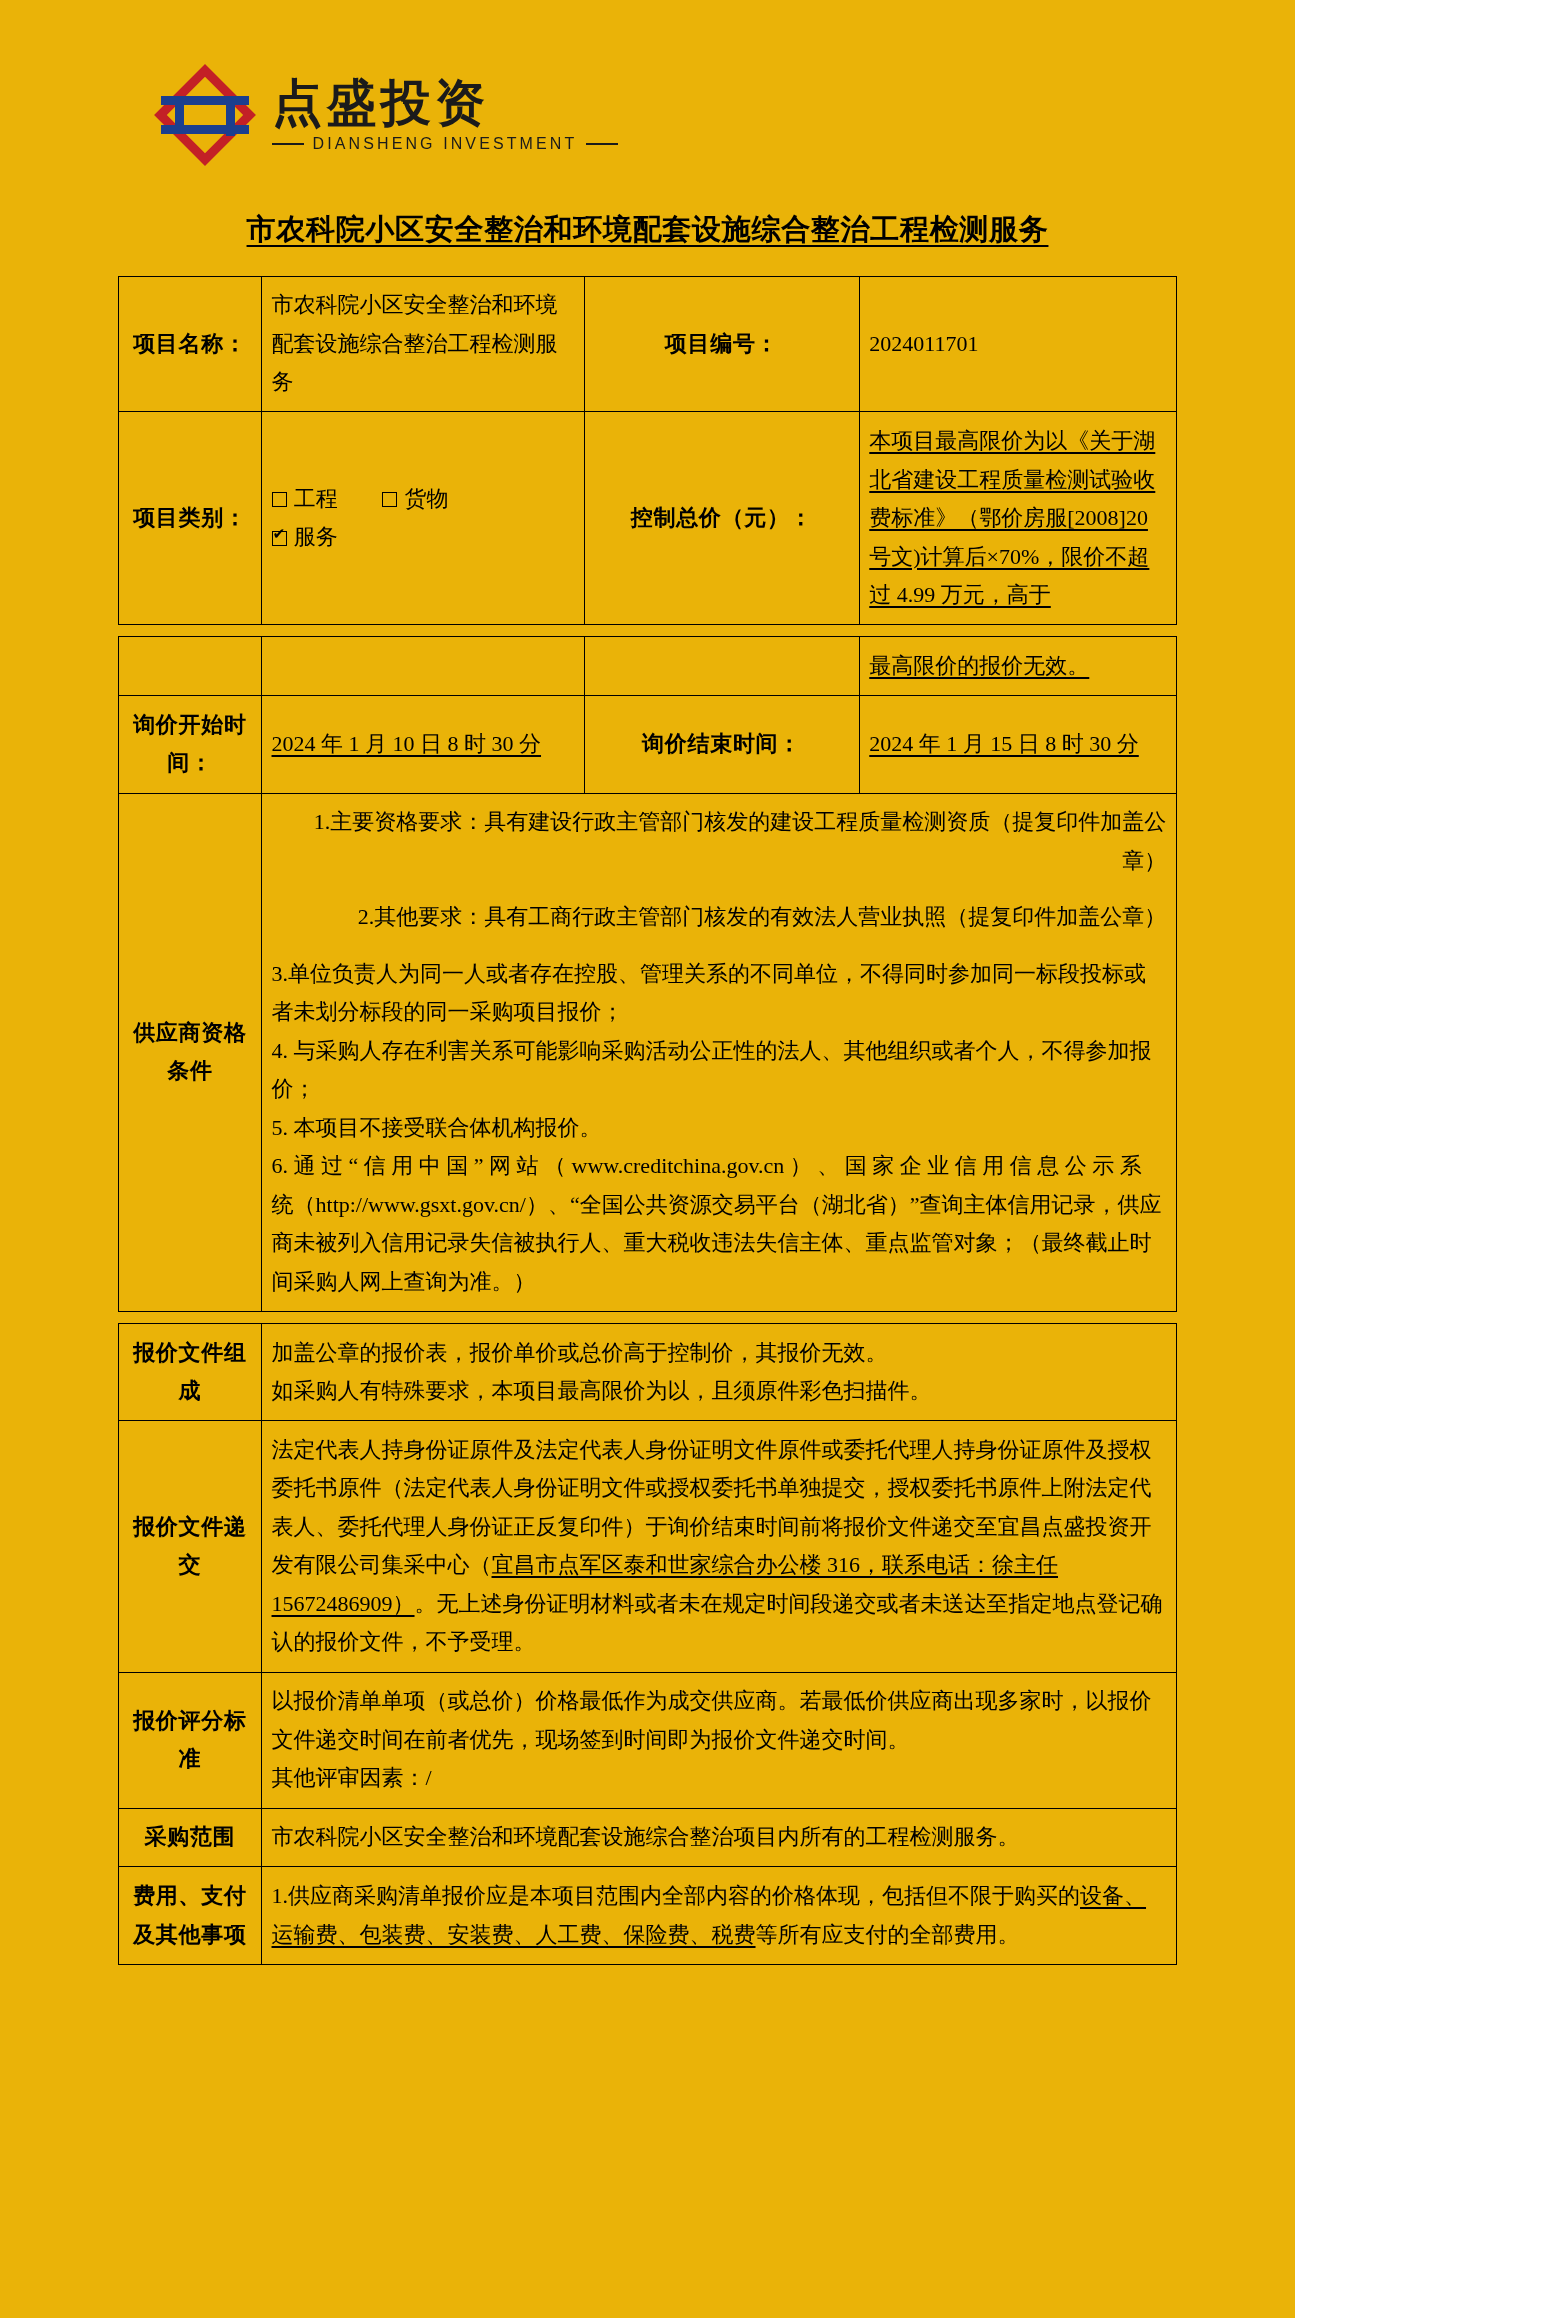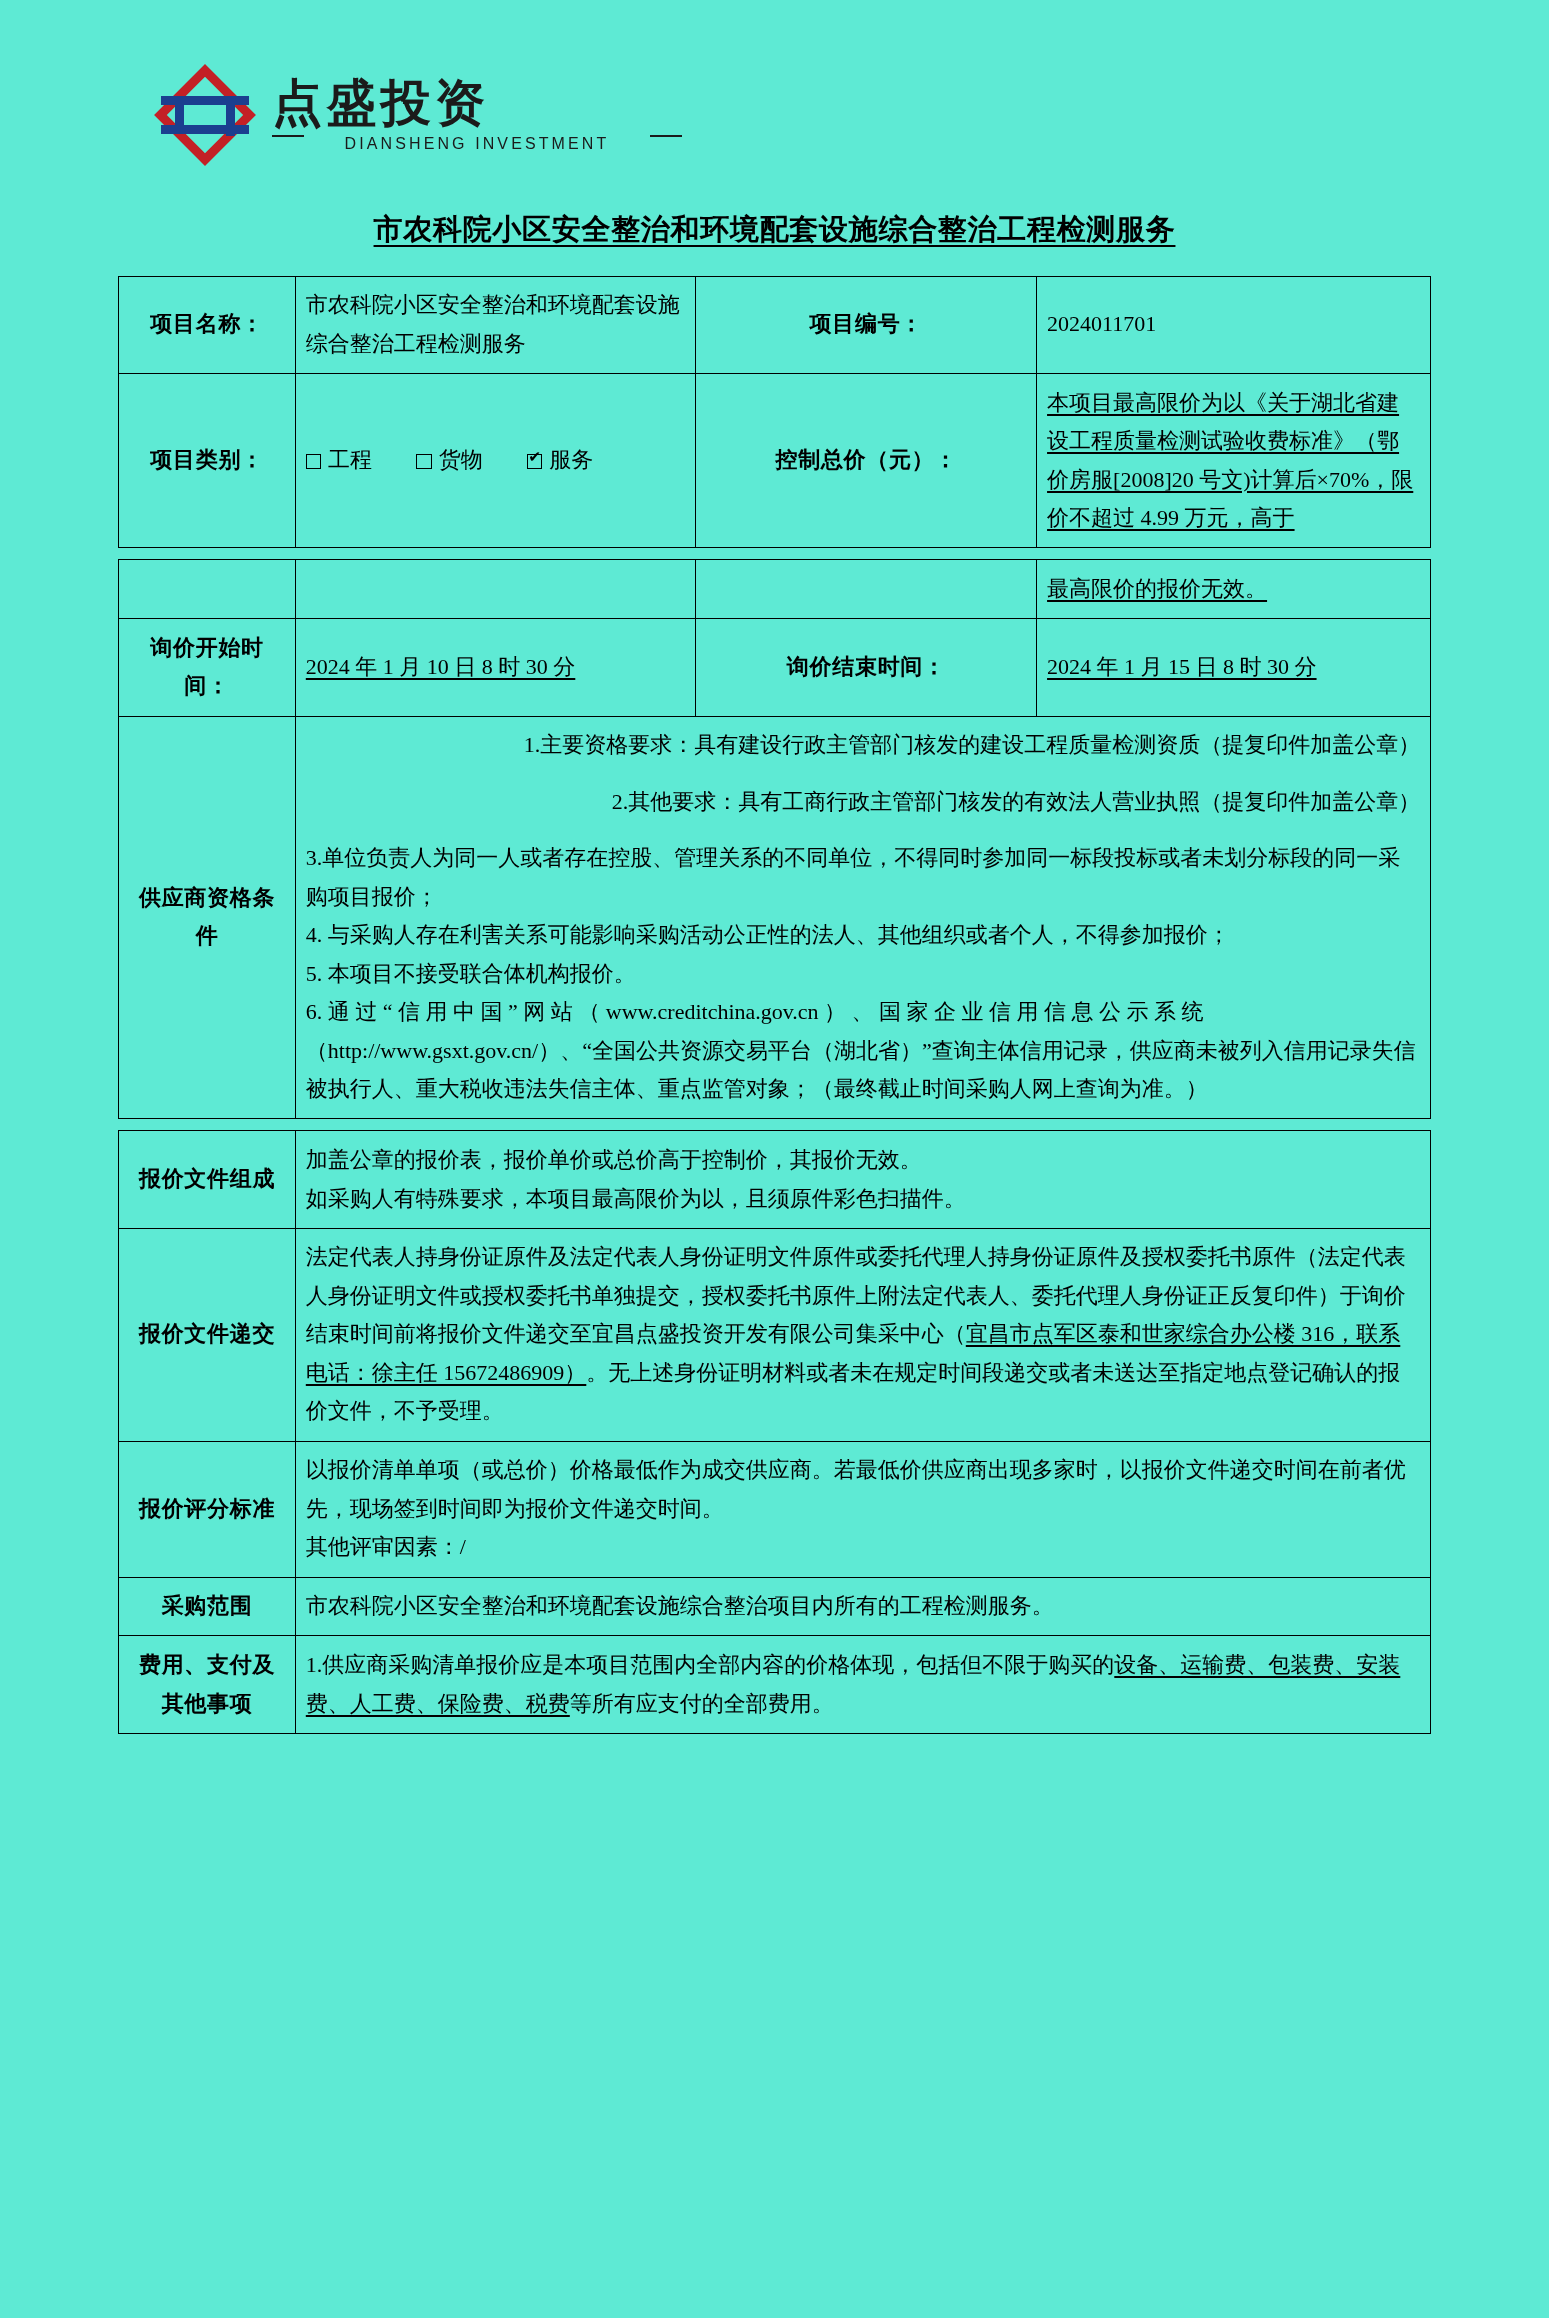--- a/index.html
+++ b/index.html
@@ -5,25 +5,25 @@
   html, body {
     margin: 0;
     padding: 0;
     background: #ffffff;
   }
   body {
     font-family: "Liberation Serif", "DejaVu Serif", serif;
     color: #000000;
   }
   .page {
-    width: 1549px;
+    width: 1295px;
     min-height: 2319px;
     box-sizing: border-box;
     padding: 42px 118px 28px 118px;
-    background: #5eead4;
+    background: #eab308;
     position: relative;
   }
 
   
   .logo-row {
     display: flex;
     align-items: center;
     margin: 21px 0 0 35px;
   }
   .logo-mark {
@@ -70,23 +70,22 @@
   .logo-cn {
     font-family: "DejaVu Sans", sans-serif;
     font-size: 50px;
     font-weight: bold;
     letter-spacing: 4.2px;
     color: #1b1b1b;
     line-height: 1.05;
   }
   .logo-en-row {
     display: flex;
-    align-items: flex-start;
+    align-items: center;
     margin-top: 5.6px;
-    gap: 32px;
   }
   .logo-en-row .rule {
     height: 2.1px;
     background: #1b1b1b;
     width: 32px;
   }
   .logo-en {
     font-family: "Liberation Sans", sans-serif;
     font-size: 16px;
     letter-spacing: 3.1px;

